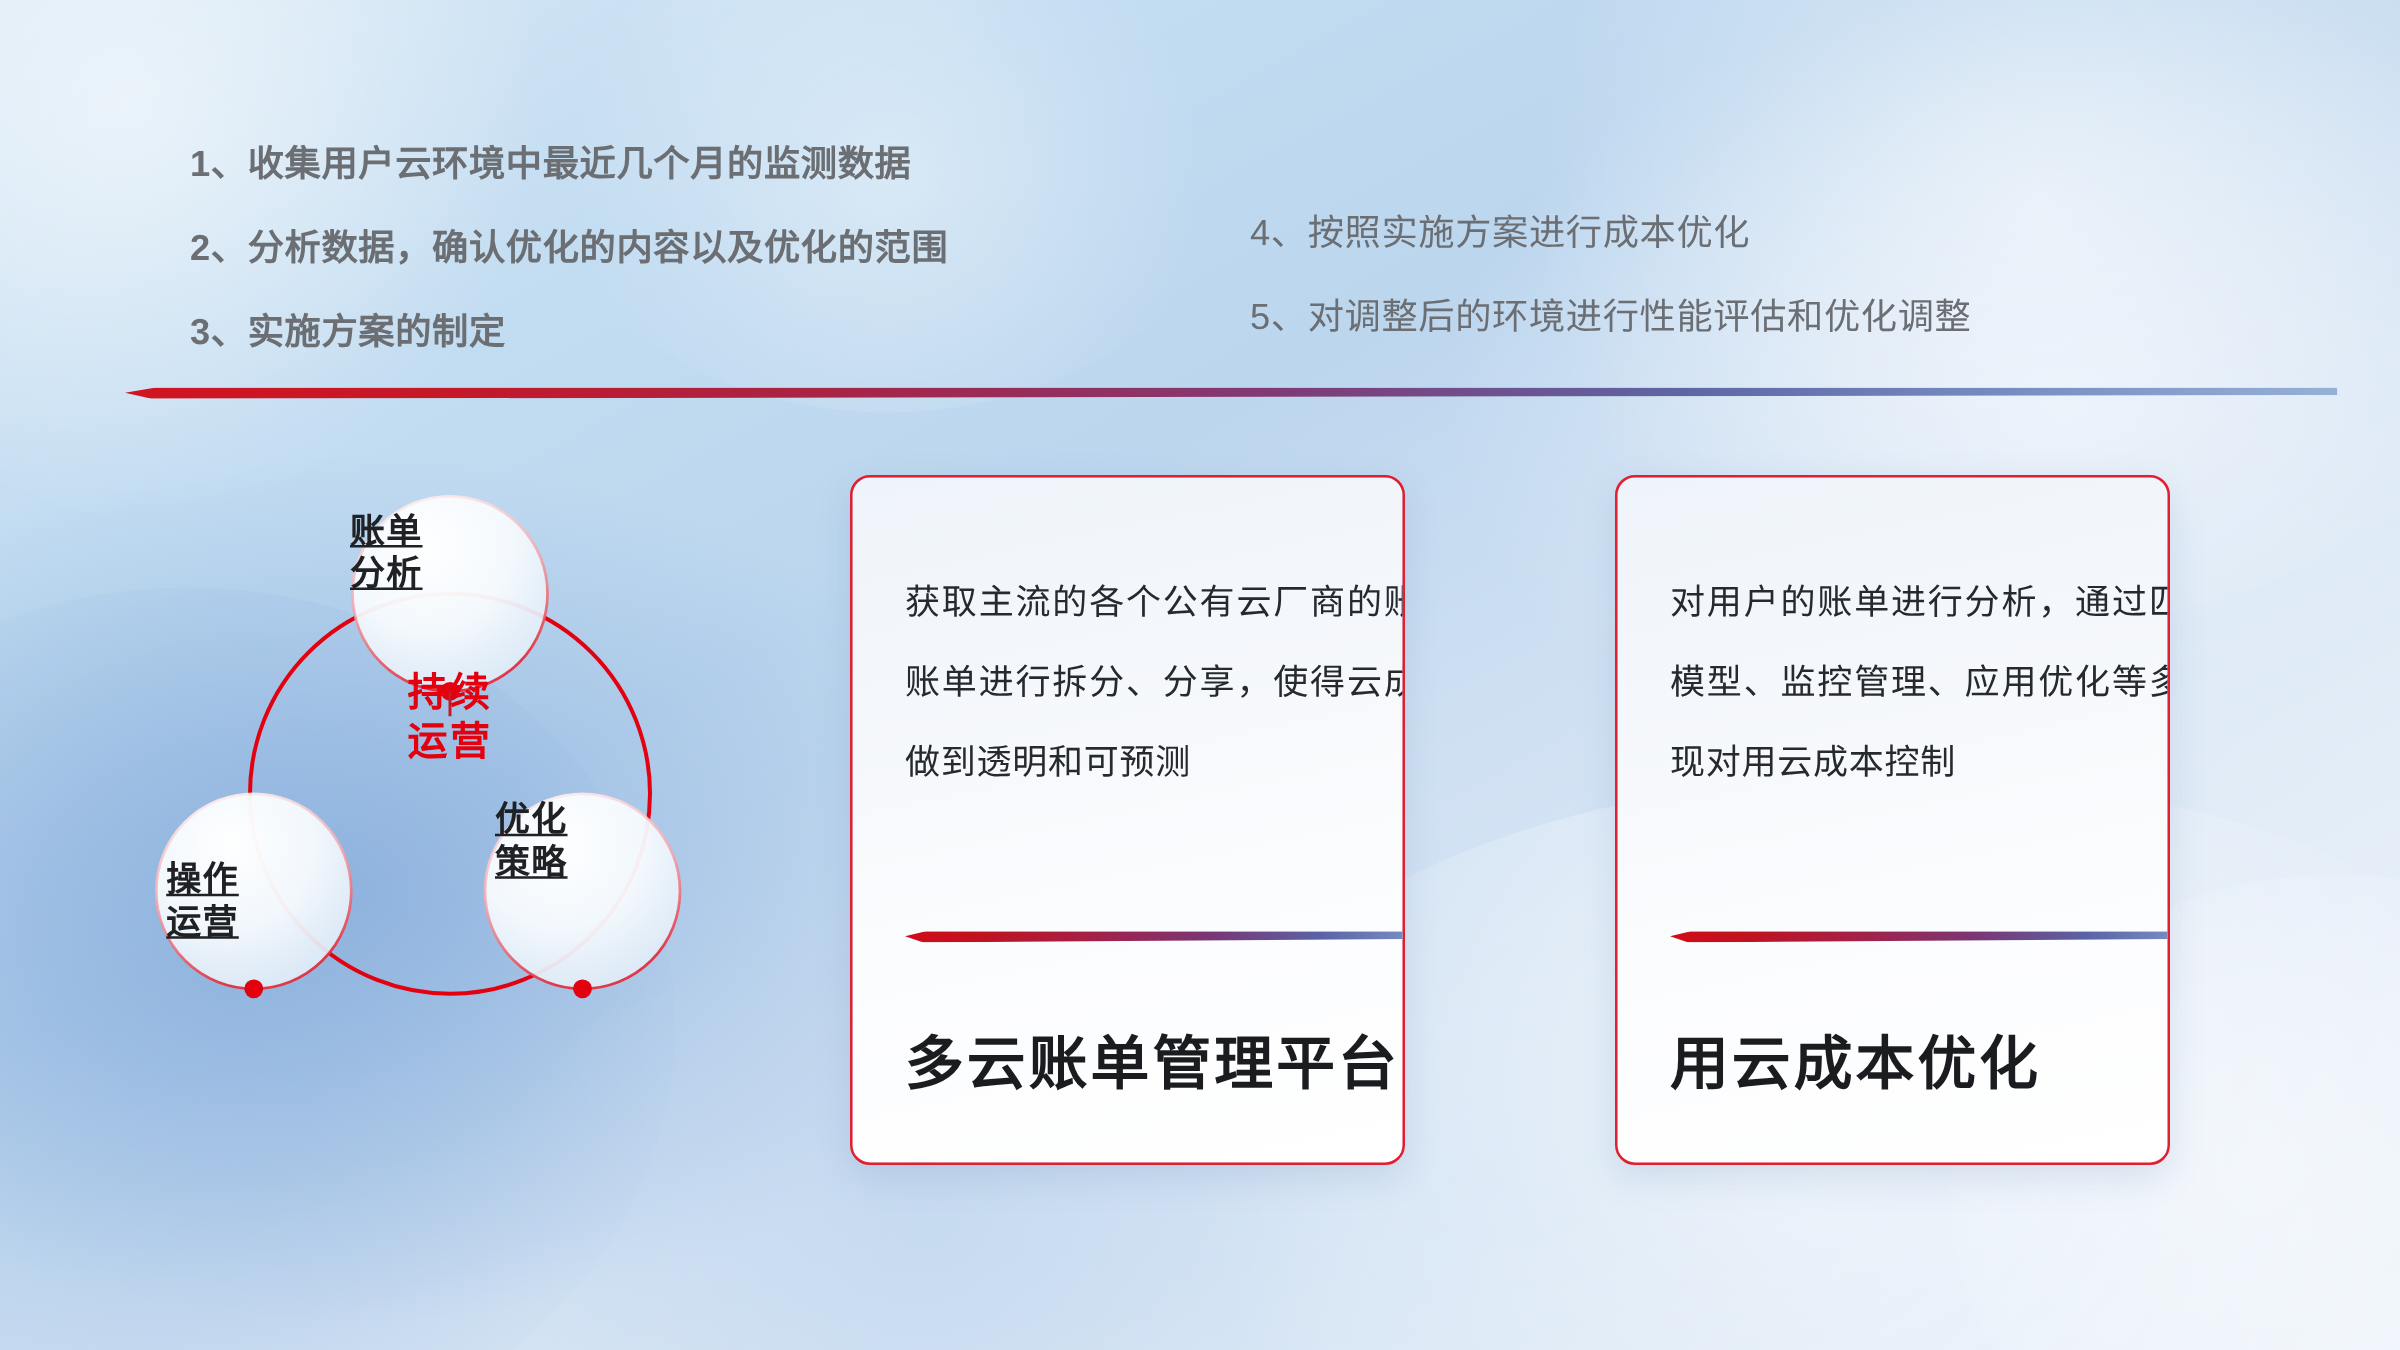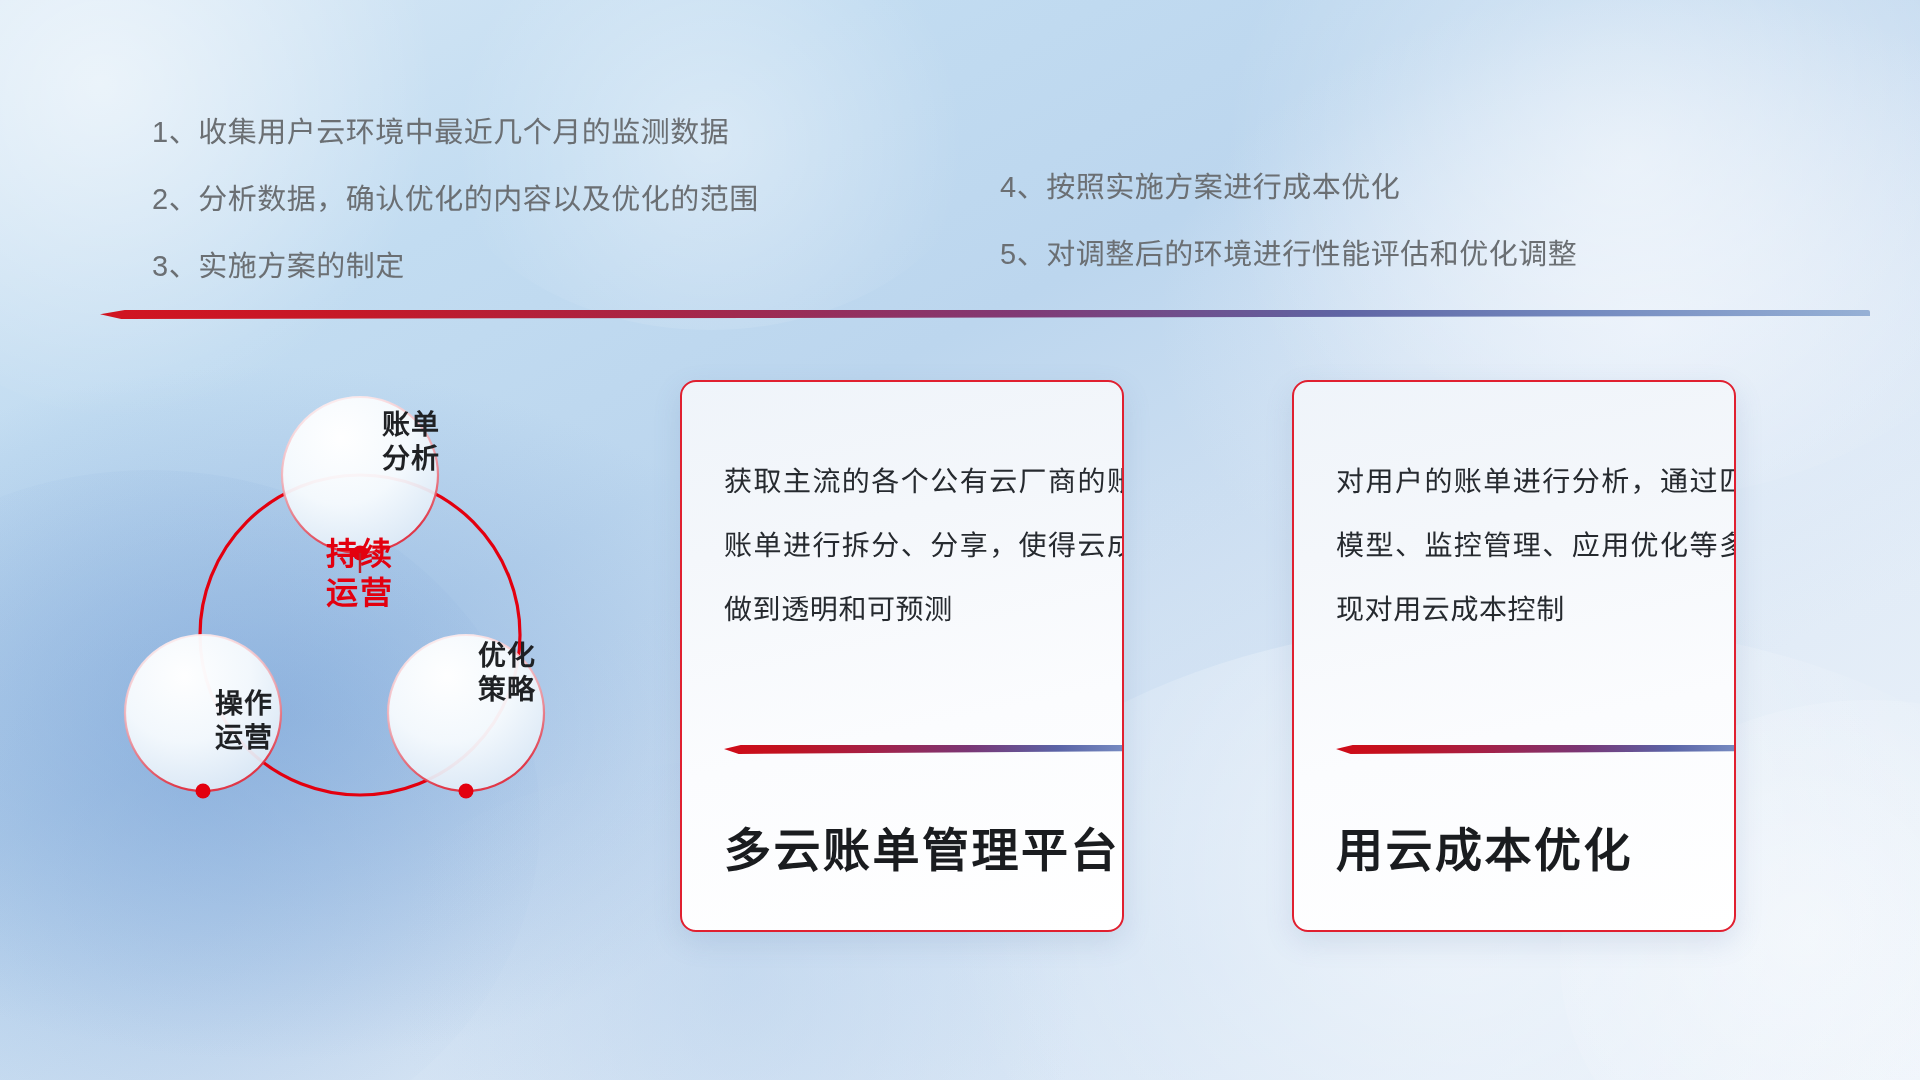--- a/index.html
+++ b/index.html
@@ -45,21 +45,21 @@
 
   
   .steps-col {
     position: absolute;
     color: #6b6f73;
     font-size: 29px;
     line-height: 1.0;
     letter-spacing: 0.5px;
     white-space: nowrap;
   }
-  .steps-col.left  { left: 152px; top: 118px; }
+  .steps-col.left  { left: 152px; top: 118px; font-weight: bold; }
   .steps-col.right { left: 1000px; top: 173px; }
   .step-line { margin-bottom: 38px; }
   .step-line:last-child { margin-bottom: 0; }
 
   
   .top-rule {
     position: absolute;
     left: 100px;
     top: 310px;
     width: 1770px;
@@ -70,27 +70,28 @@
     clip-path: polygon(0 46%, 1.4% 0, 100% 0, 100% 66%, 1.2% 100%);
     border-radius: 2px;
     opacity: 0.96;
   }
 
   
   #venn { position: absolute; left: 95px; top: 345px; width: 540px; height: 600px; }
   #venn svg { position: absolute; left: 0; top: 0; }
   .venn-label {
     position: absolute;
-    text-align: right;
+    text-align: left;
     color: #1f2124;
     font-weight: 700;
     font-size: 28px;
     line-height: 1.22;
     letter-spacing: 1px;
     white-space: pre-line;
+    text-decoration: underline;
   }
   .venn-label.top    { left: 185px; top: 63px;  width: 160px; }
   .venn-label.left   { left: 38px;  top: 294px; width: 140px; margin-top: 48px; }
   .venn-label.right  { left: 301px; top: 294px; width: 140px; }
   .venn-center {
     position: absolute;
     left: 160px; top: 190px; width: 210px;
     text-align: center;
     color: #e3000f;
     font-weight: 700;

